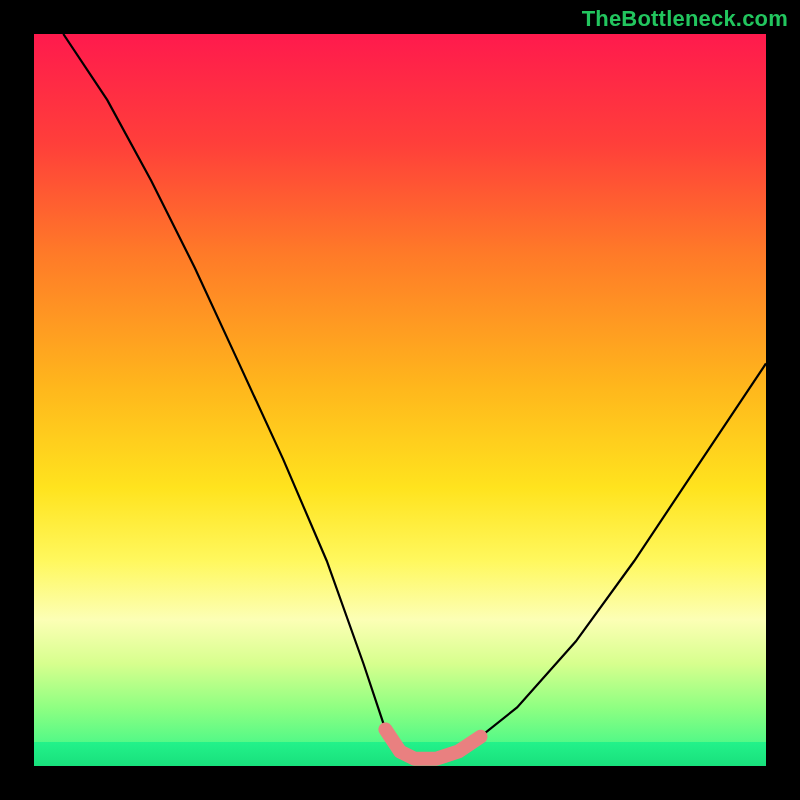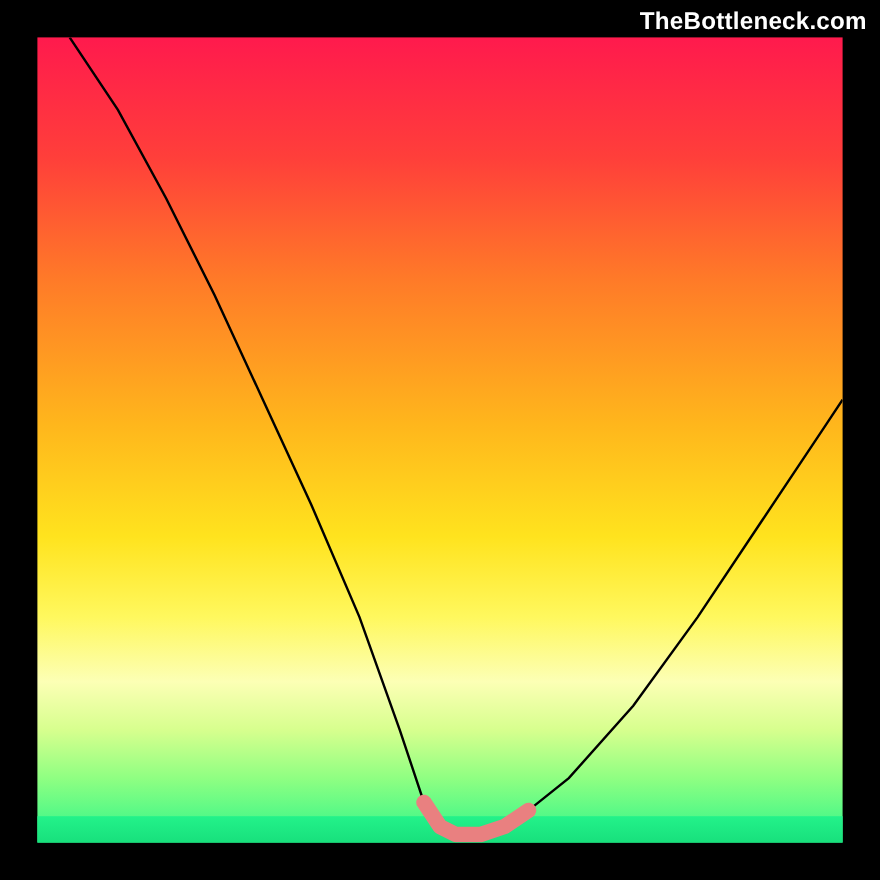--- a/index.html
+++ b/index.html
@@ -51,21 +51,21 @@
     width: 732px;
     height: 732px;
   }
   .watermark {
     position: absolute;
     top: 6px;
     right: 12px;
     font-family: Arial, Helvetica, sans-serif;
     font-size: 22px;
     font-weight: 600;
-    color: #ffffff;
+    color: #22c55e;
     letter-spacing: 0.2px;
   }
 </style>
 </head>
 <body>
 
 <div class="frame">
   <div class="gradient-bg"></div>
   <div class="green-band"></div>
 

